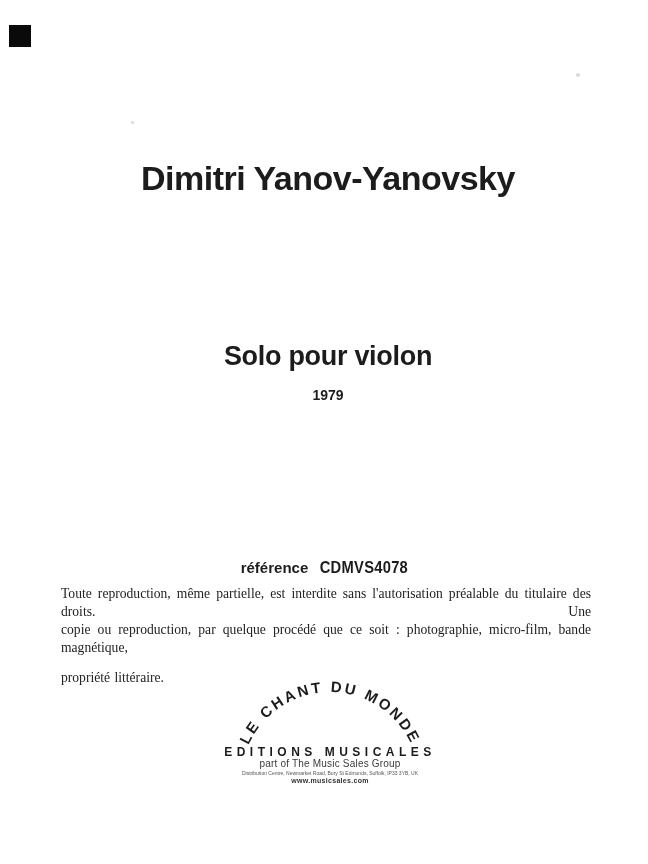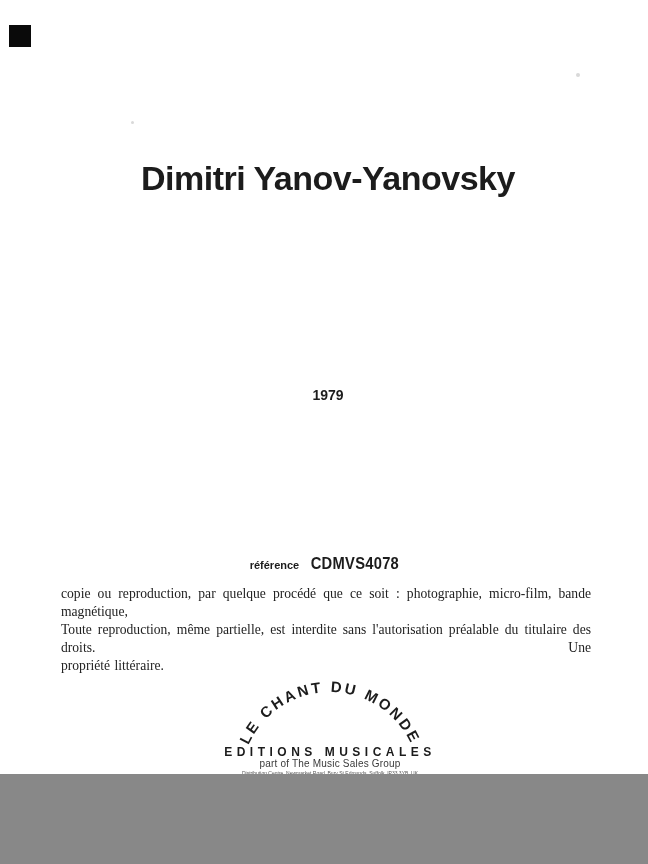--- a/index.html
+++ b/index.html
@@ -1,18 +1,18 @@
 <!DOCTYPE html>
 <html><head>
 <meta charset="utf-8">
 <style>
   html,body{margin:0;padding:0;background:#888;}
   .page{
     position:relative;
-    width:648px;height:774px;
+    width:648px;height:864px;
     margin:0 auto;
     background:#ffffff;
     overflow:hidden;
     font-family:"Liberation Sans", sans-serif;
     color:#1a1a1a;
   }
   .registration-mark{
     position:absolute;left:9px;top:25px;
     width:22px;height:22px;background:#0a0a0a;
   }
@@ -37,36 +37,36 @@
   }
   .work-year{
     top:387px;
     font-size:14px;font-weight:700;
     color:#1c1c1c;
   }
   .reference-row{
     top:519px;
     display:flex;align-items:baseline;gap:11px;
   }
-  .reference-label{font-size:11px;font-weight:700;color:#1c1c1c;margin-top:40px;}
+  .reference-label{font-size:15px;font-weight:700;color:#1c1c1c;margin-top:40px;}
   .reference-code{
     font-size:16px;font-weight:700;color:#1c1c1c;
     transform:scaleX(0.92);transform-origin:left center;
     letter-spacing:0.3px;
   }
   .copyright{
     position:absolute;left:61px;top:585px;width:530px;
     font-family:"Liberation Serif", serif;
     font-size:13.6px;line-height:18px;color:#222;
   }
   .copyright .line{
     text-align:justify;text-align-last:justify;
     word-spacing:1px;
   }
-  .copyright .line.last{text-align-last:left;}
+  .copyright .line.last{text-align-last:left;margin-top:12px;}
 
   .publisher-logo{
     position:absolute;left:220px;top:674px;width:220px;height:120px;
   }
   .arc-svg{position:absolute;left:0;top:0;}
   .arc-text{
     font-family:"Liberation Sans", sans-serif;
     font-weight:700;font-size:15px;letter-spacing:2.6px;
     fill:#1c1c1c;
   }
@@ -83,31 +83,32 @@
 <body>
 
 <div class="page">
 
   <div class="registration-mark"></div>
   <div class="speck s1"></div>
   <div class="speck s2"></div>
 
   <div class="centered composer">Dimitri Yanov-Yanovsky</div>
 
+  <div class="centered work-title">Solo pour violon</div>
 
   <div class="centered work-year">1979</div>
 
   <div class="centered reference-row">
     <span class="reference-label">référence</span>
     <span class="reference-code">CDMVS4078</span>
   </div>
 
   <div class="copyright">
+    <div class="line">Toute reproduction, même partielle, est interdite sans l'autorisation préalable du titulaire des droits. Une</div>
     <div class="line">copie ou reproduction, par quelque procédé que ce soit : photographie, micro-film, bande magnétique,</div>
-    <div class="line">Toute reproduction, même partielle, est interdite sans l'autorisation préalable du titulaire des droits. Une</div>
     <div class="line last">propriété littéraire.</div>
   </div>
 
   <div class="publisher-logo">
     <svg class="arc-svg" width="220" height="92" viewBox="0 0 220 92">
       <defs>
         <path id="arcPath" d="M 25,80 A 89.3 89.3 0 0 1 195,80" fill="none"></path>
       </defs>
       <text class="arc-text" text-anchor="middle">
         <textPath href="#arcPath" startOffset="50%">LE CHANT DU MONDE</textPath>

